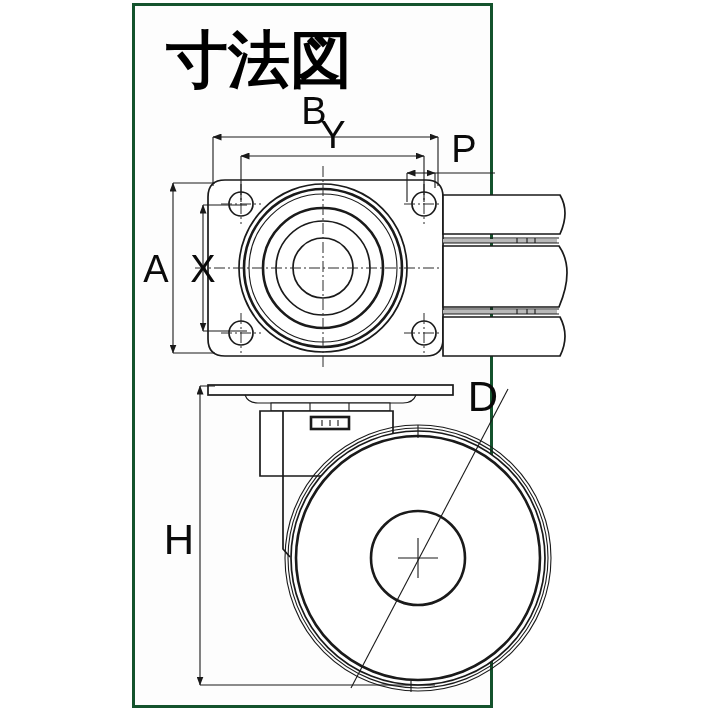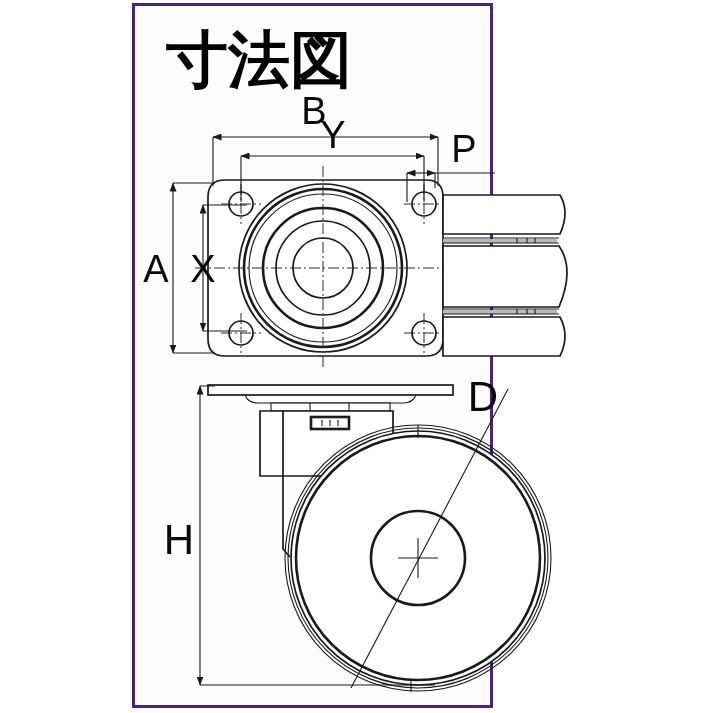--- a/index.html
+++ b/index.html
@@ -18,21 +18,21 @@
     width: 713px;
     height: 713px;
     background: #ffffff;
   }
   #drawing-frame {
     position: absolute;
     left: 132px;
     top: 3px;
     width: 361px;
     height: 705px;
-    border: 3px solid #4c1d95;
+    border: 3px solid #14532d;
     background: #fdfdfd;
     box-sizing: border-box;
   }
   #drawing-svg {
     position: absolute;
     left: 0;
     top: 0;
   }
   .dim-label {
     font-family: "Liberation Sans", sans-serif;

